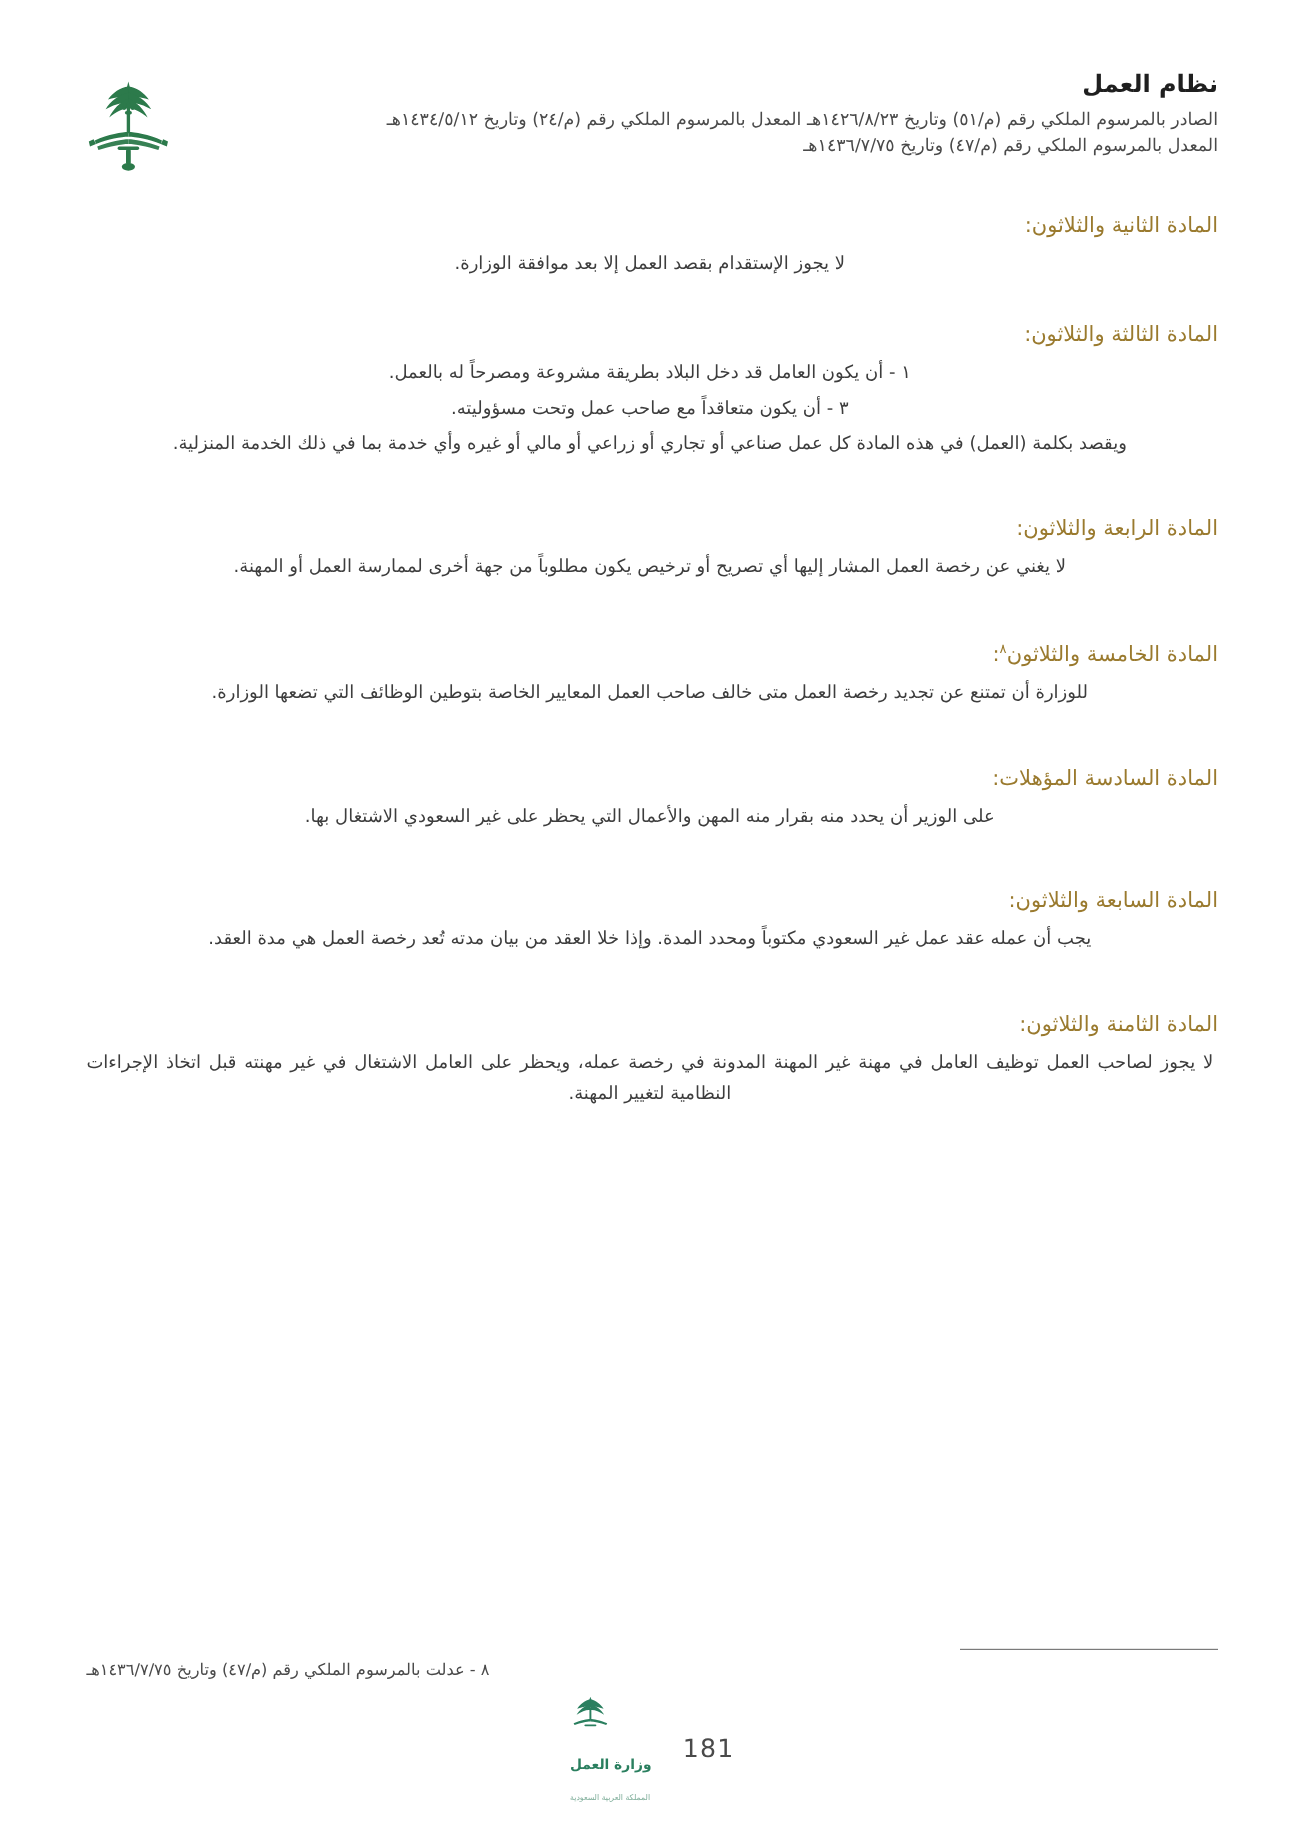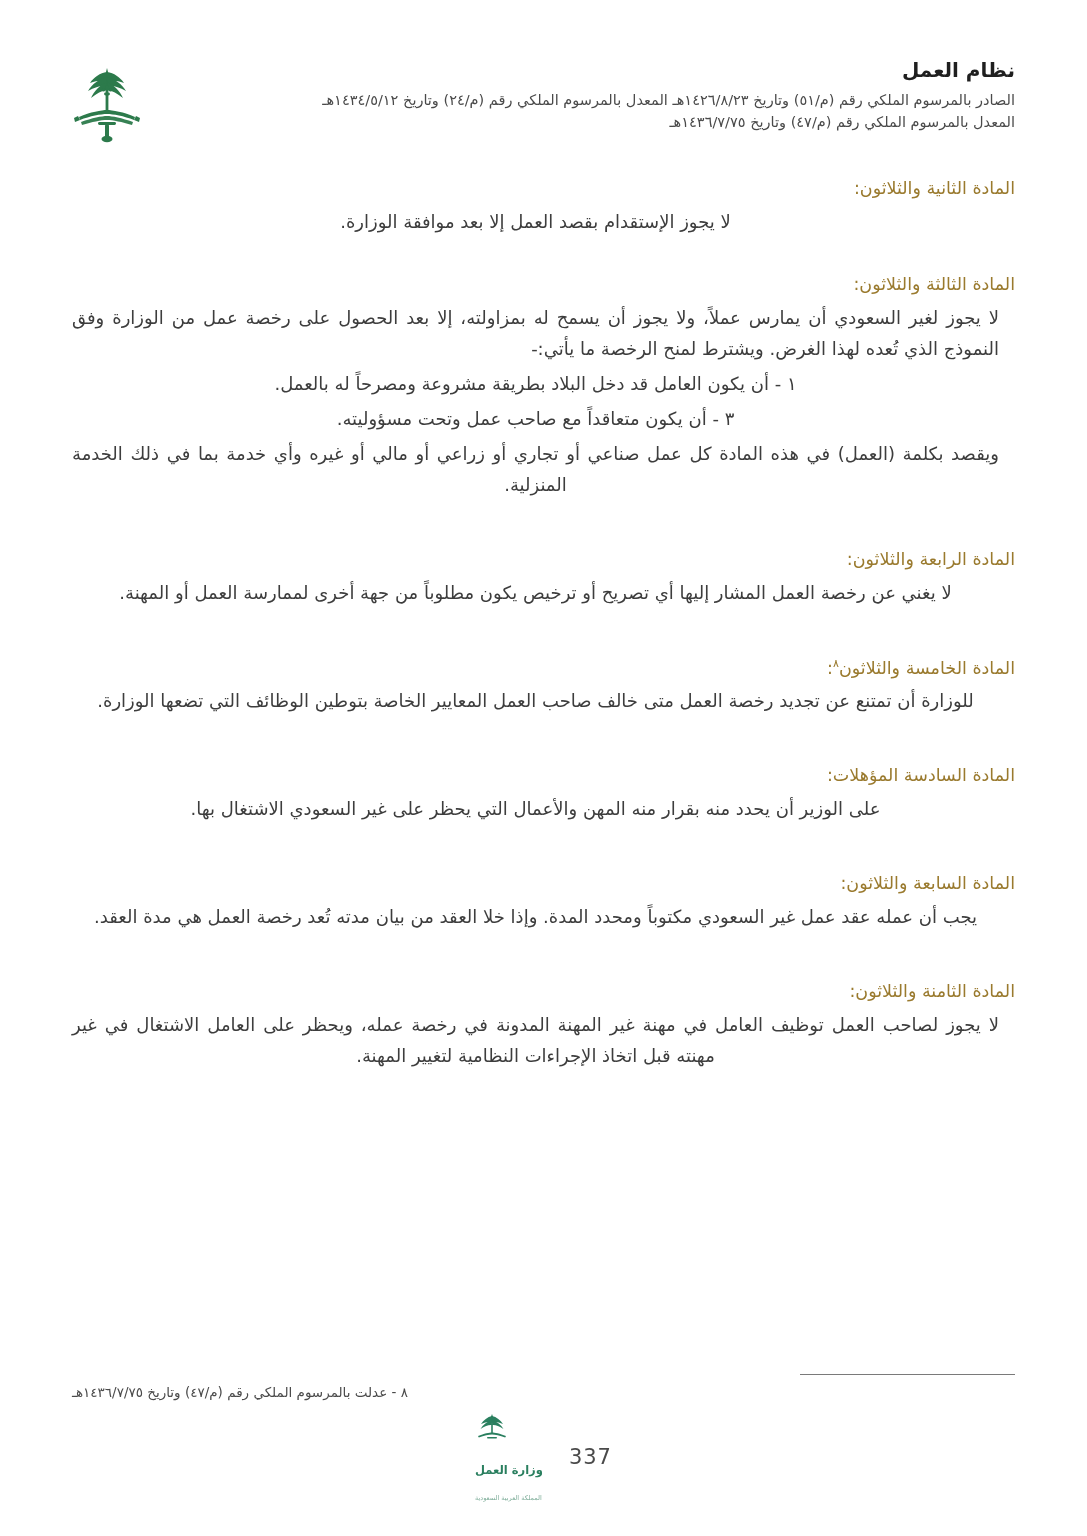--- a/index.html
+++ b/index.html
@@ -73,22 +73,22 @@
     font-weight: normal;
     font-size: 17.5px;
     margin-bottom: 9px;
   }
   .article-title sup {
     font-size: 11px;
     color: #9a7a2e;
     vertical-align: super;
   }
   .article-body p {
-    margin: 0 16px 4px 0;
-    font-size: 18px;
+    margin: 0 4px 4px 0;
+    font-size: 15px;
     line-height: 1.72;
     color: #3d3d3d;
     text-align: justify;
     text-align-last: center;
   }
   .article-body p.rtl-just {
     text-align: justify;
     text-align-last: right;
   }
   .list-item {
@@ -212,21 +212,20 @@
       <div class="article-body">
         <p>لا يجوز الإستقدام بقصد العمل إلا بعد موافقة الوزارة.</p>
       </div>
     </div>
 
     <div class="spacer-sm"></div>
 
     <div class="article">
       <div class="article-title">المادة الثالثة والثلاثون:</div>
       <div class="article-body">
-        <p class="rtl-just">لا يجوز لغير السعودي أن يمارس عملاً، ولا يجوز أن يسمح له بمزاولته، إلا بعد الحصول على رخصة عمل من الوزارة وفق النموذج الذي تُعده لهذا الغرض.  ويشترط لمنح الرخصة ما يأتي:-</p>
         <p class="list-item">١ - أن يكون العامل قد دخل البلاد بطريقة مشروعة ومصرحاً له بالعمل.</p>
         <p class="list-item">٣ - أن يكون متعاقداً مع صاحب عمل وتحت مسؤوليته.</p>
         <p>ويقصد بكلمة (العمل) في هذه المادة كل عمل صناعي أو تجاري أو زراعي أو مالي أو غيره وأي خدمة بما في ذلك الخدمة المنزلية.</p>
       </div>
     </div>
 
     <div class="spacer-md"></div>
 
     <div class="article">
       <div class="article-title">المادة الرابعة والثلاثون:</div>
@@ -293,16 +292,16 @@
             <rect x="16.2" y="11" width="1.6" height="11" rx="0.8"></rect>
             <path d="M3 24 C9 21.5 14.5 20.5 17 20.5 L17 22.5 C14 22.5 9 23.5 3.8 25.6 Z"></path>
             <path d="M31 24 C25 21.5 19.5 20.5 17 20.5 L17 22.5 C20 22.5 25 23.5 30.2 25.6 Z"></path>
             <rect x="12" y="25" width="10" height="1.6" rx="0.8"></rect>
           </g>
         </svg>
       </span>
       <span class="footer-logo-name">وزارة العمل</span>
       <span class="footer-logo-sub">المملكة العربية السعودية</span>
     </div>
-    <div class="page-number">337</div>
+    <div class="page-number">181</div>
   </div>
 
 </div>
 
 </body></html>

